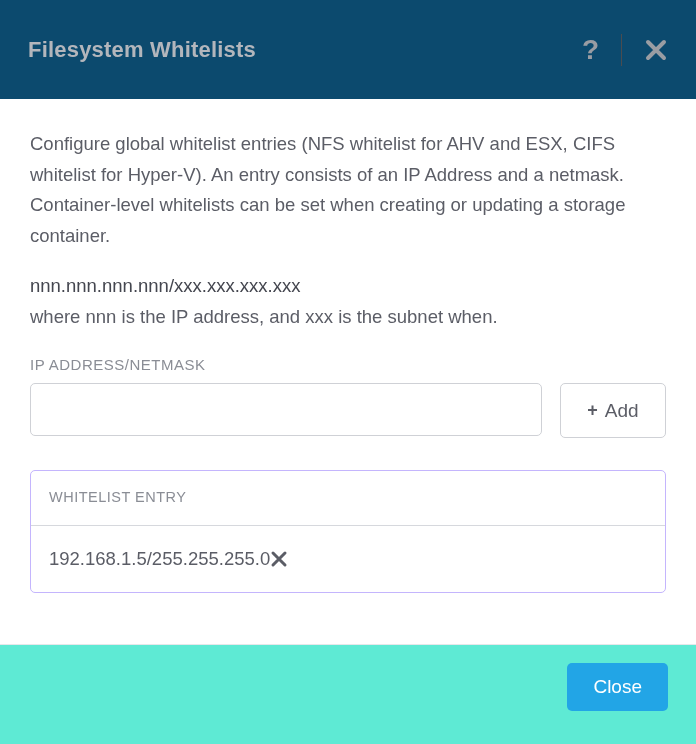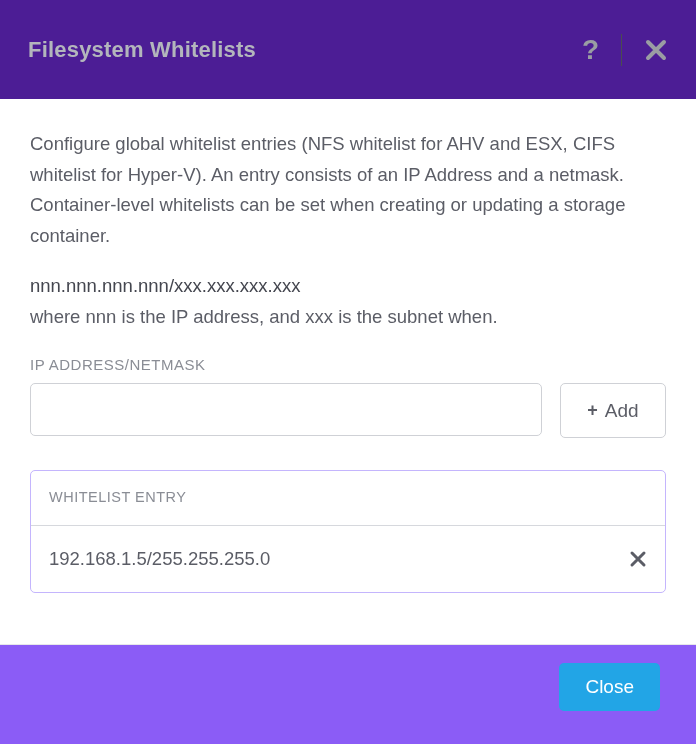--- a/index.html
+++ b/index.html
@@ -11,21 +11,21 @@
       overflow: hidden;
     }
     .modal {
       width: 696px;
       background: #fff;
       display: flex;
       flex-direction: column;
       height: 744px;
     }
     .modal-header {
-      background: #4c1d95;
+      background: #0c4a6e;
       color: #b7bac0;
       padding: 0 28px;
       height: 99px;
       display: flex;
       align-items: center;
       justify-content: space-between;
     }
     .modal-title {
       font-size: 22px;
       font-weight: 600;
@@ -122,39 +122,38 @@
     .list-header {
       padding: 18px 18px 20px 18px;
       border-bottom: 1px solid #d6d8dd;
       font-size: 14.5px;
       color: #8a8d95;
       letter-spacing: 0.5px;
     }
     .list-row {
       display: flex;
       align-items: center;
-      justify-content: space-between;
       padding: 0 18px;
       height: 66px;
     }
     .entry-text {
       font-size: 18.5px;
       color: #5b5d66;
     }
     .row-delete {
       cursor: pointer;
       color: #5b5d66;
       display: flex;
       align-items: center;
     }
     .row-delete svg { display: block; }
     .modal-footer {
       border-top: 1px solid #e6e7ea;
-      background: #8b5cf6;
-      padding: 18px 36px;
+      background: #5eead4;
+      padding: 18px 28px;
       display: flex;
       justify-content: flex-end;
       height: 100px;
       align-items: flex-start;
     }
     .close-btn {
       background: #22a5e6;
       color: #fff;
       border: none;
       border-radius: 5px;

